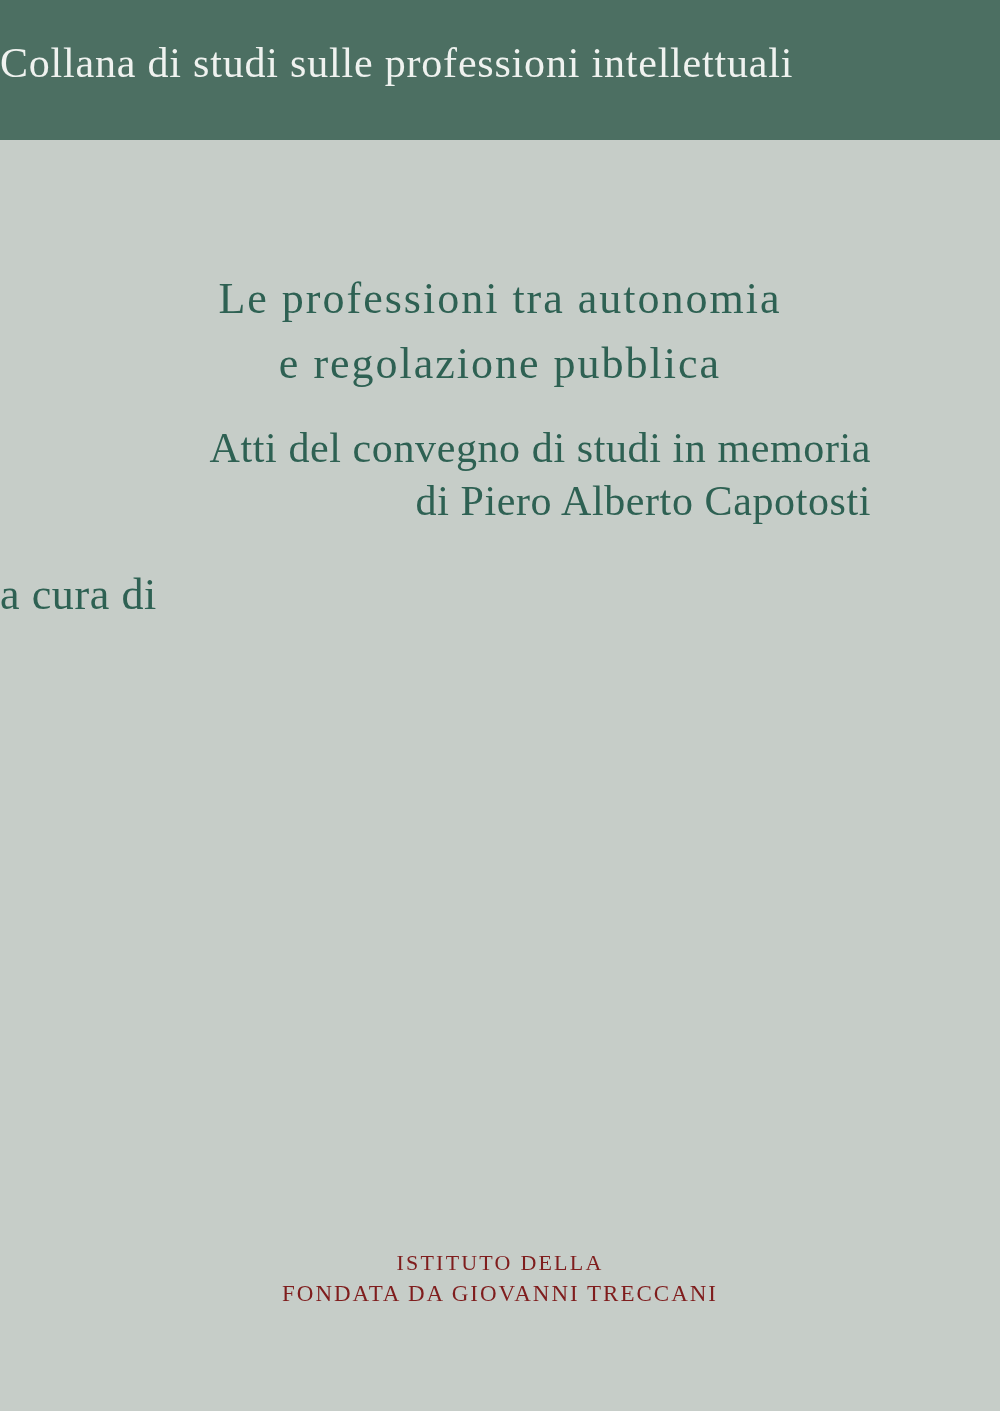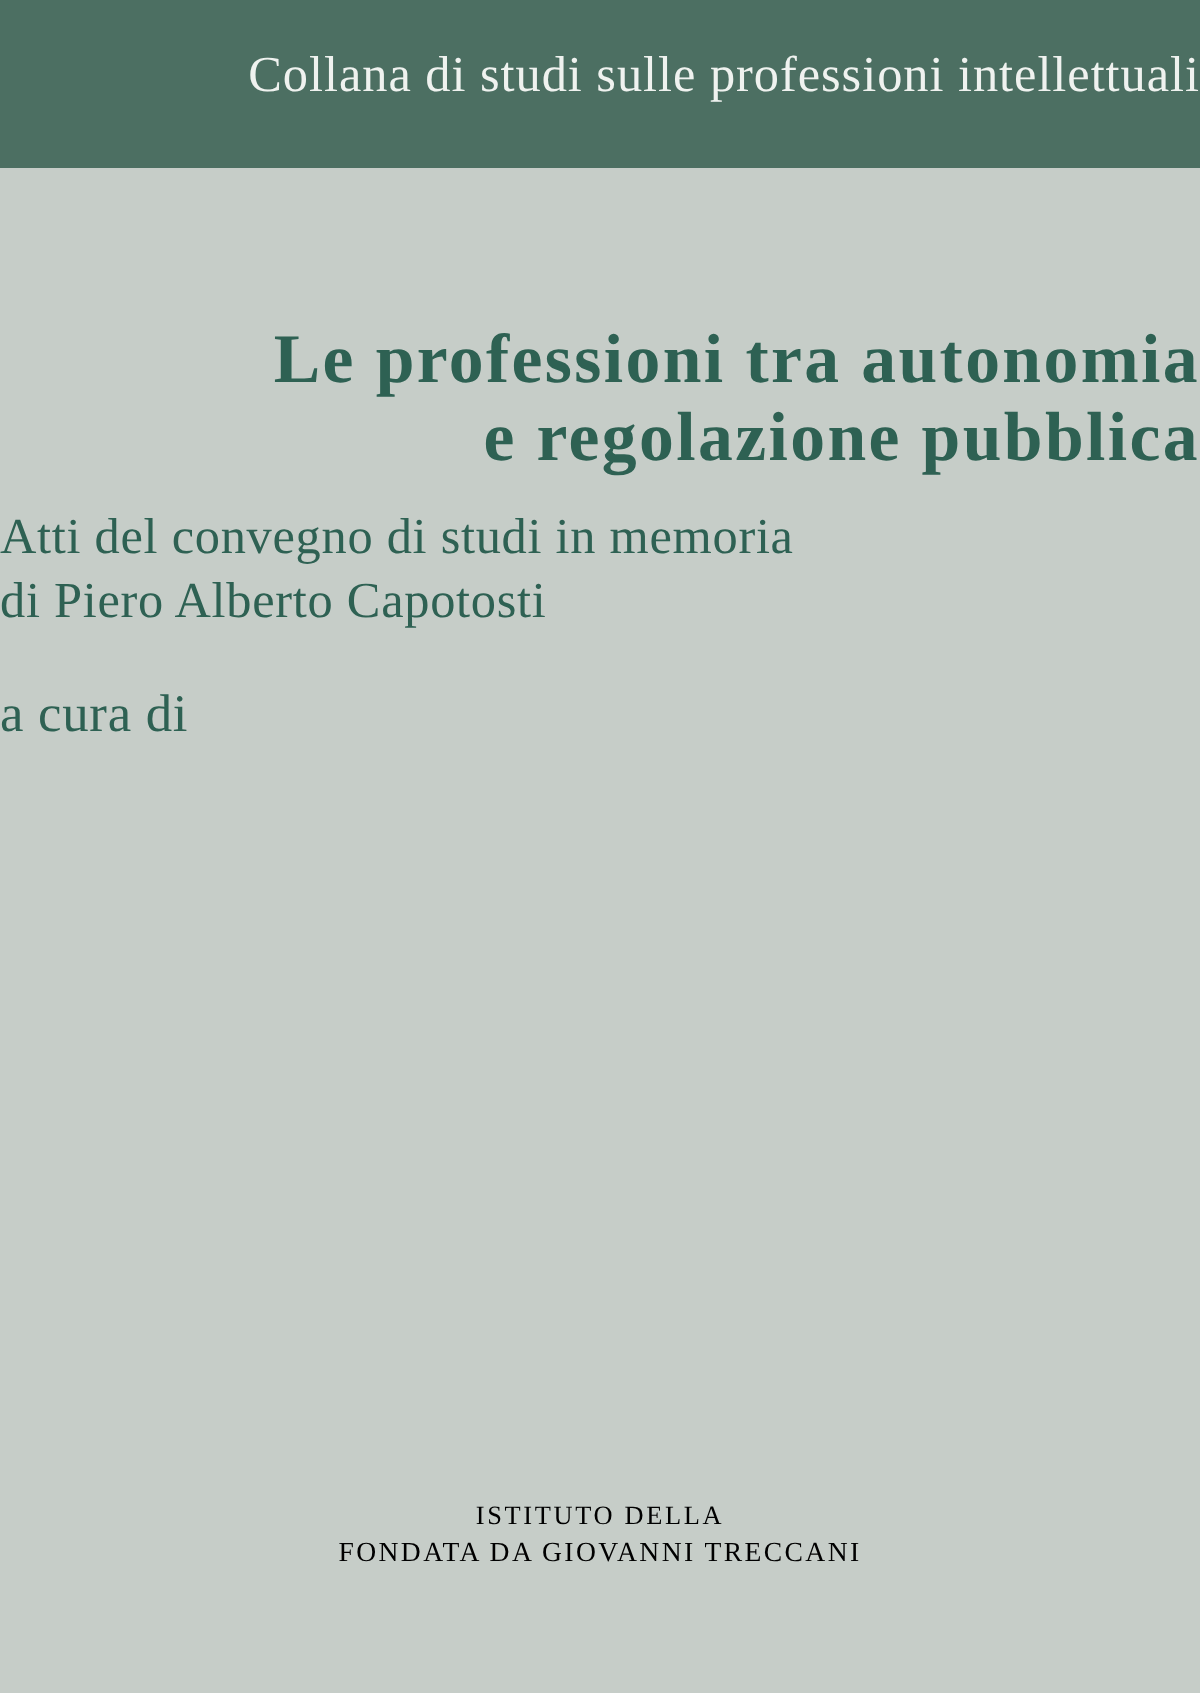--- a/index.html
+++ b/index.html
@@ -21,49 +21,49 @@
   }
   .series-band {
     position: absolute;
     top: 0;
     left: 0;
     width: 1000px;
     height: 140px;
     background: #4C6F62;
     display: flex;
     align-items: center;
-    justify-content: flex-end;
+    justify-content: flex-start;
     padding-bottom: 14px;
     box-sizing: border-box;
   }
   .series-title {
     color: #EFF2EF;
     font-size: 42px;
     letter-spacing: 0.8px;
     white-space: nowrap;
   }
   .title-block {
     position: absolute;
     top: 266px;
     left: 0;
     width: 1000px;
-    text-align: right;
+    text-align: center;
     color: #2E6153;
-    font-size: 58px;
+    font-size: 44px;
     line-height: 65px;
     letter-spacing: 2px;
-    font-weight: bold;
+    font-weight: normal;
     margin: 0;
   }
   .subtitle-block {
     position: absolute;
     top: 422px;
     left: 0;
     width: 871px;
-    text-align: left;
+    text-align: right;
     color: #2E6153;
     font-size: 42px;
     line-height: 53px;
     letter-spacing: 0.6px;
     font-weight: normal;
     margin: 0;
   }
   .editors-block {
     position: absolute;
     top: 571px;
@@ -73,21 +73,21 @@
     font-size: 44px;
     line-height: 47px;
     letter-spacing: 0.6px;
   }
   .publisher-block {
     position: absolute;
     top: 1250px;
     left: 0;
     width: 1000px;
     text-align: center;
-    color: #000000;
+    color: #7f1d1d;
   }
   .publisher-line1 {
     font-size: 22px;
     line-height: 26px;
     letter-spacing: 2.2px;
   }
   .publisher-line2 {
     font-size: 30px;
     line-height: 30px;
     letter-spacing: 2.5px;

